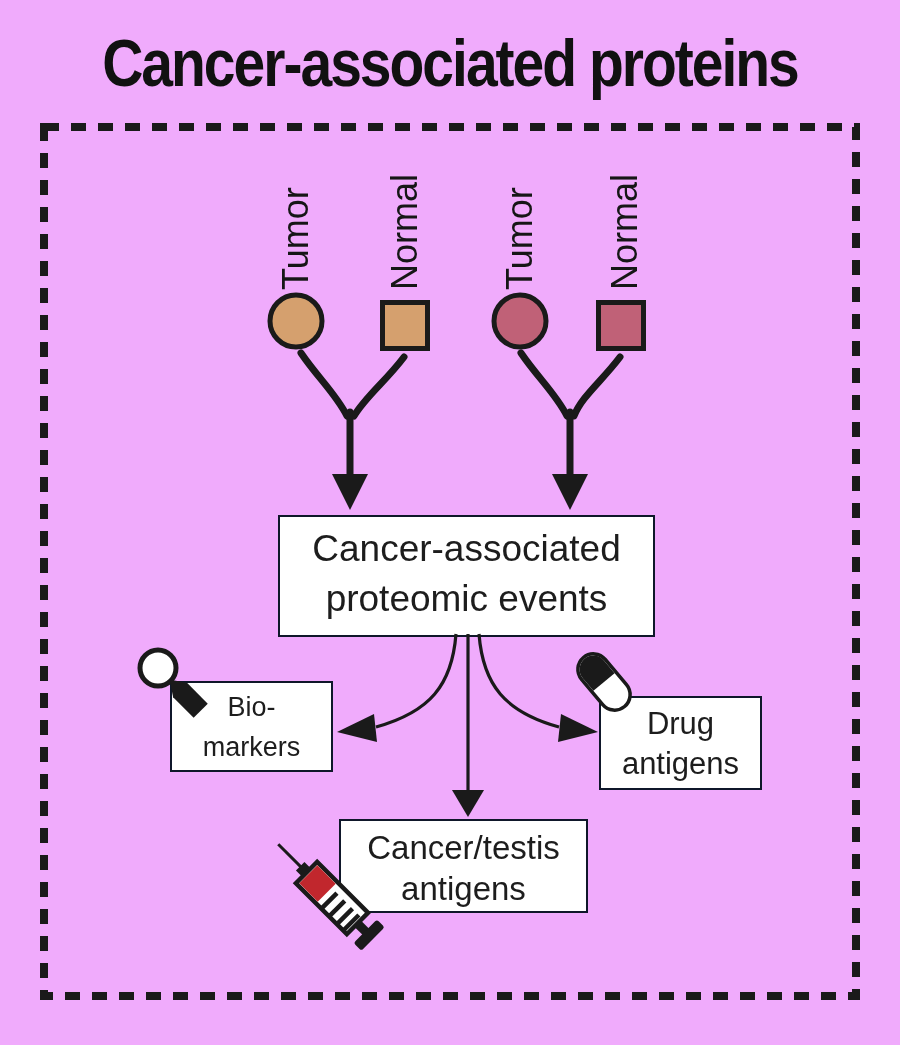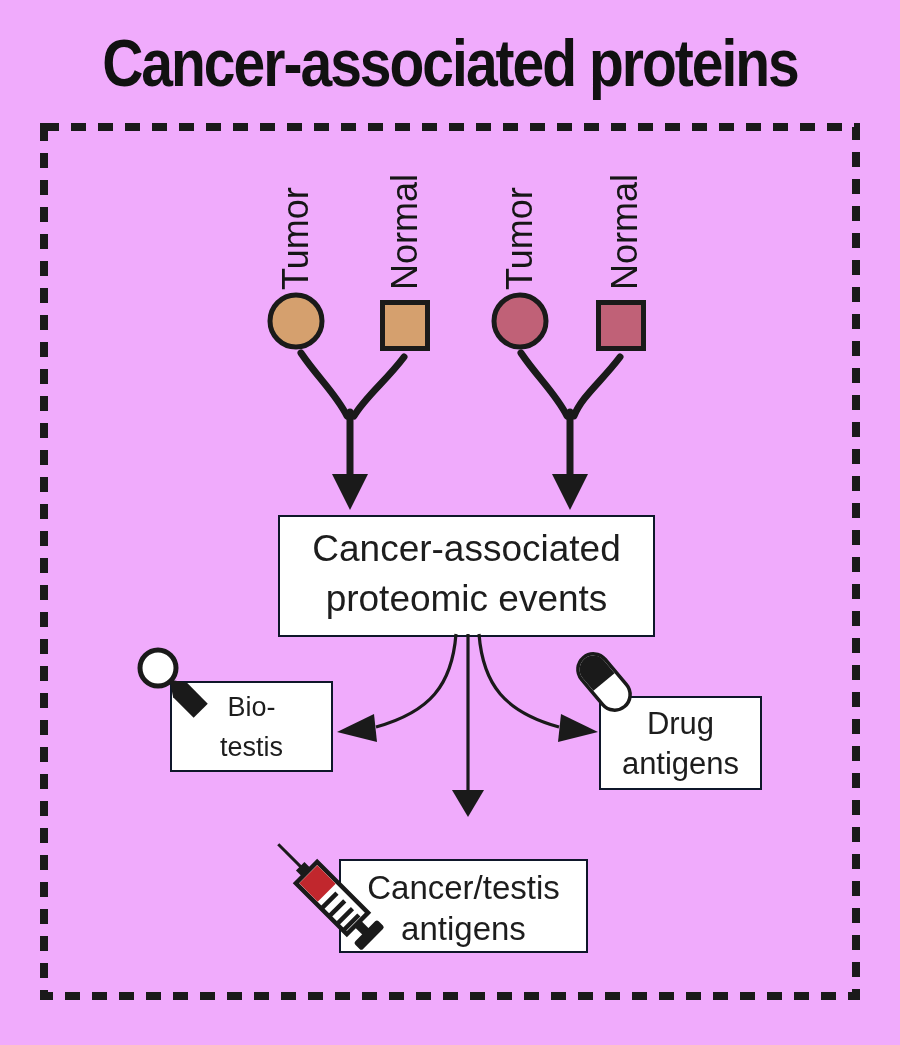--- a/index.html
+++ b/index.html
@@ -22,42 +22,42 @@
   #label-tumor-2  { left:498px; }
   #label-normal-2 { left:603px; }
   .box {
     position:absolute; background:#ffffff; border:2px solid #0f172a;
     text-align:center; z-index:2; box-sizing:content-box;
   }
   .box .ln { display:block; }
   #process-box    { left:278px; top:515px; width:373px; height:111px; font-size:37px; line-height:50px; padding-top:7px; }
   #biomarkers-box { left:170px; top:681px; width:159px; height:83px;  font-size:27px; line-height:40px; padding-top:4px; }
   #drug-box       { left:599px; top:683px; width:159px; height:84px;  font-size:31px; line-height:40px; padding-top:6px;margin-top:13px; }
-  #antigens-box   { left:339px; top:859px; width:245px; height:84px;  font-size:33px; line-height:41px; padding-top:6px; }
+  #antigens-box   { left:339px; top:819px; width:245px; height:84px;  font-size:33px; line-height:41px; padding-top:6px; }
   svg.overlay { position:absolute; left:0; top:0; z-index:5; pointer-events:none; }
 </style>
 </head>
 <body>
 
 <div class="canvas">
 
   <div class="title">Cancer-associated proteins</div>
 
   <div class="vlabel" id="label-tumor-1">Tumor</div>
   <div class="vlabel" id="label-normal-1">Normal</div>
   <div class="vlabel" id="label-tumor-2">Tumor</div>
   <div class="vlabel" id="label-normal-2">Normal</div>
 
   <div class="box" id="process-box">
     <span class="ln">Cancer-associated</span>
     <span class="ln">proteomic events</span>
   </div>
   <div class="box" id="biomarkers-box">
     <span class="ln">Bio-</span>
-    <span class="ln">testis</span>
+    <span class="ln">markers</span>
   </div>
   <div class="box" id="drug-box">
     <span class="ln">Drug</span>
     <span class="ln">antigens</span>
   </div>
   <div class="box" id="antigens-box">
     <span class="ln">Cancer/testis</span>
     <span class="ln">antigens</span>
   </div>
 

